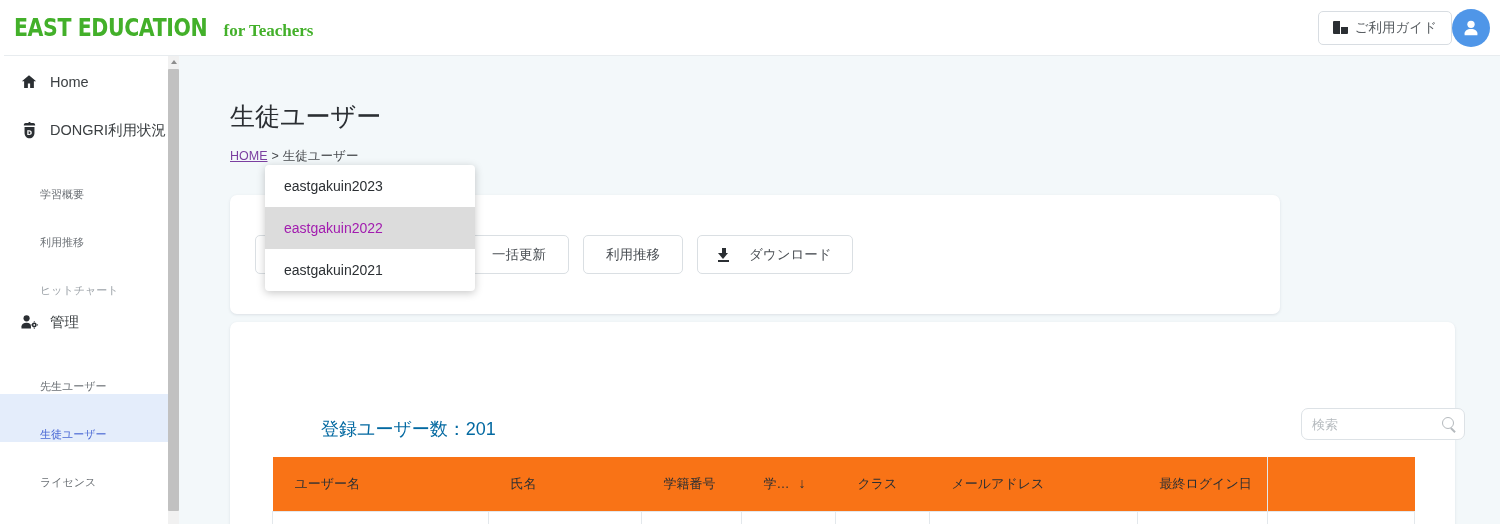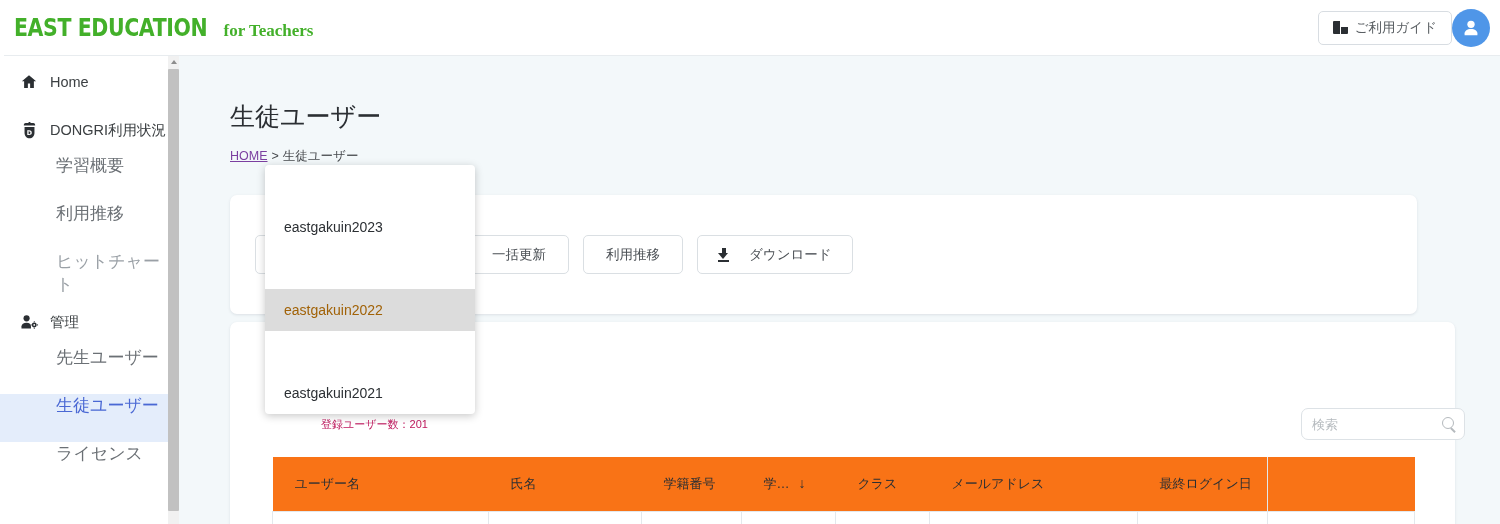--- a/index.html
+++ b/index.html
@@ -61,22 +61,22 @@
     background: #ffffff; overflow: hidden; z-index: 30;
   }
   .nav-top { height: 2px; }
   .nav-item {
     display: flex; align-items: center; height: 48px;
     padding-left: 18px; font-size: 14.5px; color: #3c4043; cursor: pointer;
   }
   .nav-item .ico { width: 22px; display: flex; align-items: center; justify-content: center; margin-right: 10px; }
   .nav-item .ico svg { fill: #2b2f33; }
   .nav-sub {
-    display: flex; align-items: flex-start; height: 48px;
-    padding-left: 56px; font-size: 17px; color: #6b7075; cursor: pointer;
+    display: flex; align-items: flex-end; height: 48px;
+    padding-left: 40px; font-size: 11px; color: #6b7075; cursor: pointer;
   }
   .nav-sub.active { background: #e4edfb; color: #4a68d4; }
   .nav-sub.dim { color: #9aa0a6; }
 
   .sb-track {
     position: absolute; top: 56px; left: 168px; width: 11px; height: 468px;
     background: #f1f1f1; z-index: 31;
   }
   .sb-arrow {
     position: absolute; top: 0; left: 0; width: 11px; height: 12px;
@@ -105,21 +105,21 @@
     position: absolute; left: 51px; top: 92px;
     font-size: 12.5px; color: #46494d; white-space: nowrap;
   }
   .breadcrumb a { color: #7b3fa0; text-decoration: underline; cursor: pointer; }
   .breadcrumb .sep { color: #46494d; margin: 0 4px; }
 
   .card {
     position: absolute; background: #ffffff; border-radius: 7px;
     box-shadow: 0 1px 3px rgba(60,70,90,0.13);
   }
-  .card-toolbar { left: 51px; top: 139px; width: 1187px; height: 119px; }
+  .card-toolbar { left: 51px; top: 139px; width: 1050px; height: 119px; }
   .card-table   { left: 51px; top: 266px; width: 1225px; height: 260px; }
 
   .toolbar-row {
     position: absolute; left: 0; top: 0; width: 1225px; height: 119px;
     display: flex; align-items: center; padding: 0 25px;
   }
   .btn {
     height: 39px; padding: 0 22px; border: 1px solid #dadfe3; border-radius: 5px;
     background: #fff; font-size: 13.5px; color: #4c5156; cursor: pointer;
     display: flex; align-items: center; justify-content: center;
@@ -137,21 +137,21 @@
   .dl-icon::after {
     content: ""; position: absolute; left: 0; top: 5px; width: 0; height: 0;
     border-left: 5.5px solid transparent; border-right: 5.5px solid transparent;
     border-top: 6px solid #2b2f33;
   }
   .dl-bar { position: absolute; left: 0; bottom: 0; width: 11px; height: 2px; background: #2b2f33; }
 
   
   .count-text {
     position: absolute; left: 91px; top: 95px;
-    font-size: 11px; color: #be185d; white-space: nowrap;
+    font-size: 18px; color: #0369a1; white-space: nowrap;
   }
   .search-box {
     position: absolute; left: 1071px; top: 86px; width: 164px; height: 32px;
     border: 1px solid #dde2e6; border-radius: 7px; background: #fff;
     display: flex; align-items: center; padding: 0 10px;
   }
   .search-box input {
     border: 0; outline: 0; font-size: 13px; color: #3c4043; width: 130px;
     background: transparent; font-family: inherit;
   }
@@ -184,23 +184,23 @@
   .sort-arrow { margin-left: 9px; font-size: 14px; color: #2b2f33; }
 
   
   .dropdown {
     position: absolute; left: 265px; top: 165px; width: 210px;
     background: #ffffff; border-radius: 4px;
     box-shadow: 0 2px 9px rgba(0,0,0,0.22); z-index: 60; overflow: hidden;
   }
   .dd-item {
     height: 42px; display: flex; align-items: center; padding-left: 19px;
-    font-size: 14px; color: #2b2f33; cursor: pointer; white-space: nowrap; margin-top: 41px;
-  }
-  .dd-item.selected { background: #dcdcdc; color: #a16207; }
+    font-size: 14px; color: #2b2f33; cursor: pointer; white-space: nowrap;
+  }
+  .dd-item.selected { background: #dcdcdc; color: #a21caf; }
 </style>
 </head>
 <body>
 
 <div class="app">
 
   <div class="header">
     <div class="logo-wrap">
       <span class="logo-main">EAST EDUCATION</span>
       <span class="logo-sub">for Teachers</span>

